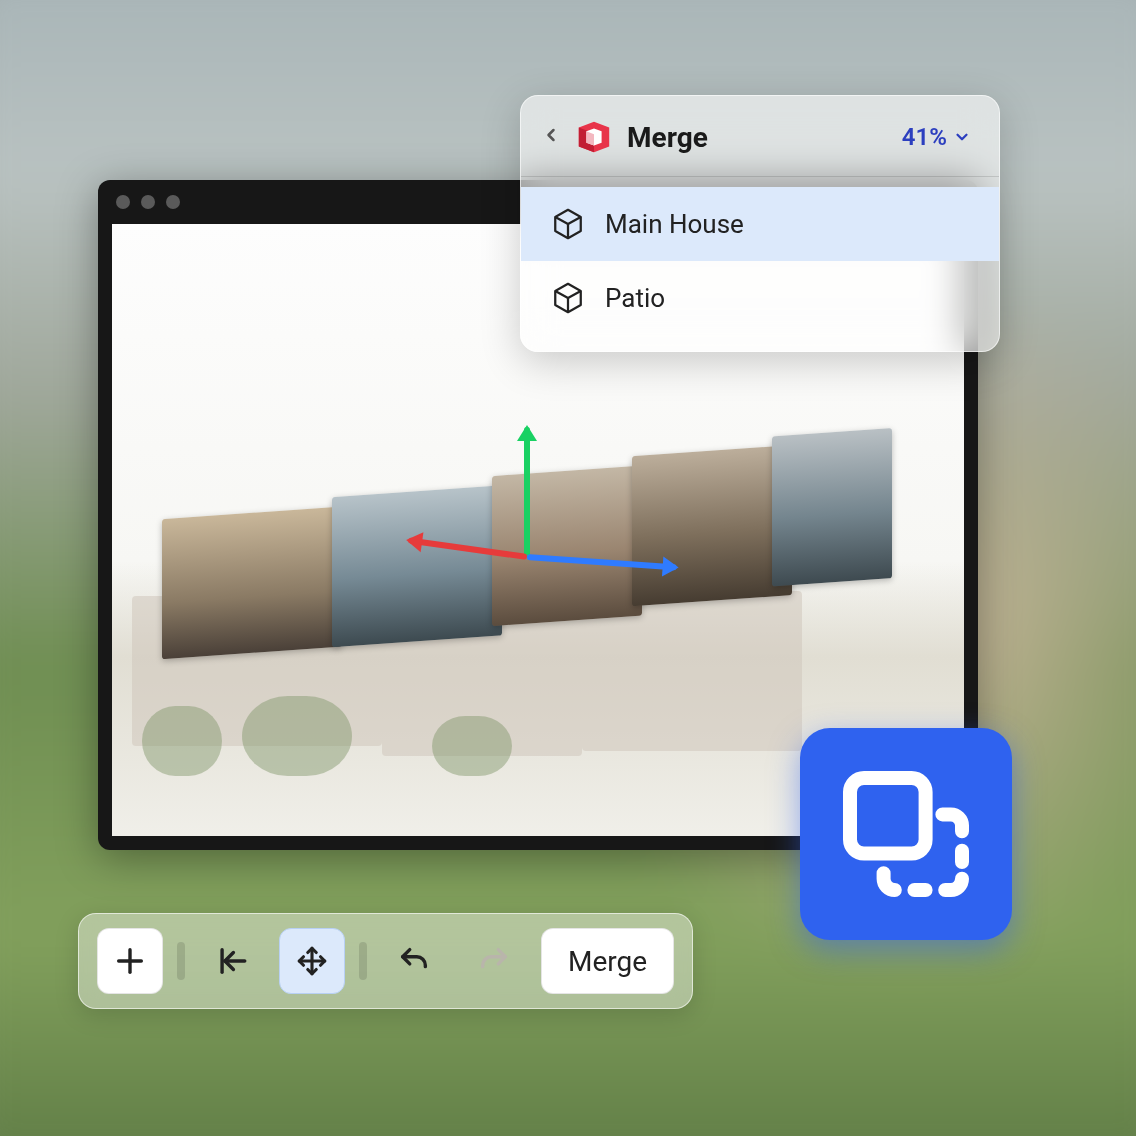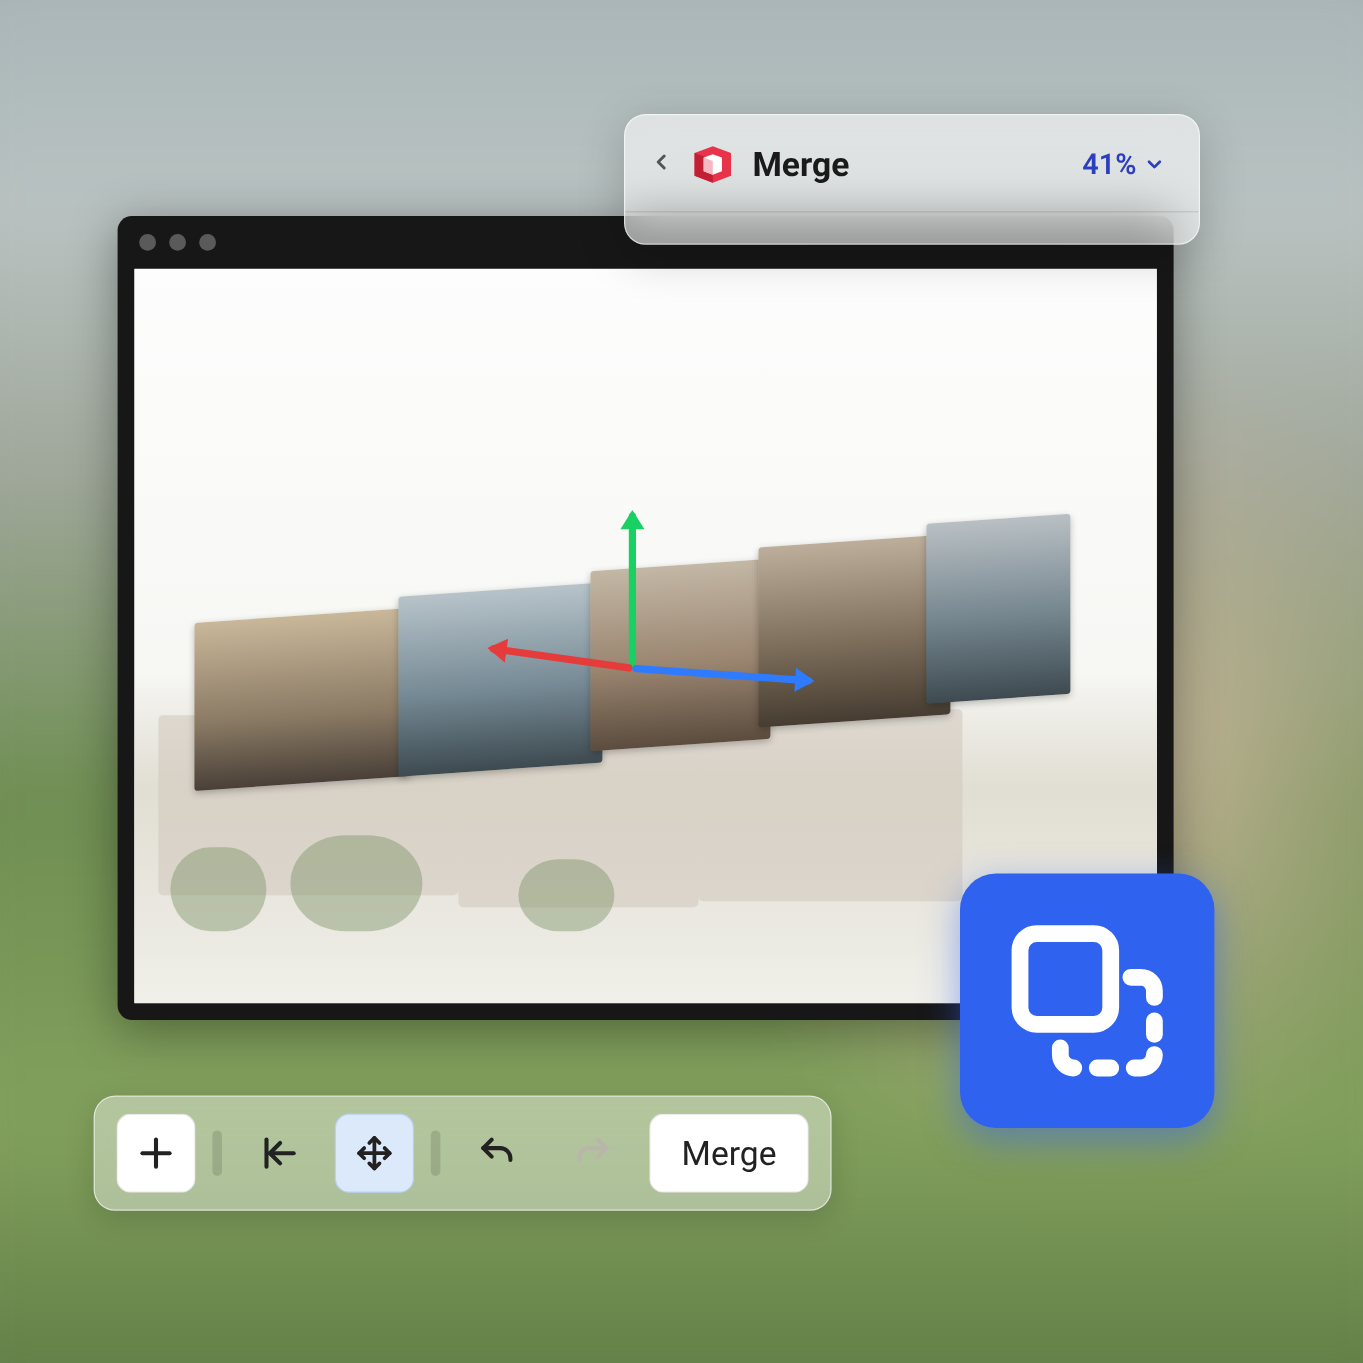--- a/index.html
+++ b/index.html
@@ -246,20 +246,36 @@
       <span class="panel-title">Merge</span>
       <span class="zoom">
         <span>41%</span>
         <svg viewBox="0 0 24 24" width="18" height="18" fill="none" stroke="currentColor" stroke-width="3" stroke-linecap="round" stroke-linejoin="round">
             <polyline points="6 9 12 15 18 9"></polyline>
           </svg>
       </span>
     </div>
     <div class="divider"></div>
     <div class="model-list">
+      <div class="model-item selected">
+        <svg class="box-icon" viewBox="0 0 24 24" fill="none" stroke="currentColor" stroke-width="1.6" stroke-linejoin="round">
+            <path d="M12 2 L21 7 L21 17 L12 22 L3 17 L3 7 Z"></path>
+            <path d="M3 7 L12 12 L21 7"></path>
+            <path d="M12 12 L12 22"></path>
+          </svg>
+        <span>Main House</span>
+      </div>
+      <div class="model-item">
+        <svg class="box-icon" viewBox="0 0 24 24" fill="none" stroke="currentColor" stroke-width="1.6" stroke-linejoin="round">
+            <path d="M12 2 L21 7 L21 17 L12 22 L3 17 L3 7 Z"></path>
+            <path d="M3 7 L12 12 L21 7"></path>
+            <path d="M12 12 L12 22"></path>
+          </svg>
+        <span>Patio</span>
+      </div>
     </div>
   </div>
 
   <div class="blue-badge">
     <svg viewBox="0 0 100 100">
       <rect x="10" y="10" width="54" height="54" rx="10" fill="none" stroke="#ffffff" stroke-width="10"></rect>
       <g stroke="#ffffff" stroke-width="10" stroke-linecap="round" fill="none">
         <path d="M76 36 h6 a8 8 0 0 1 8 8 v4"></path>
         <line x1="90" y1="62" x2="90" y2="70"></line>
         <path d="M90 82 v0 a8 8 0 0 1 -8 8 h-4"></path>

